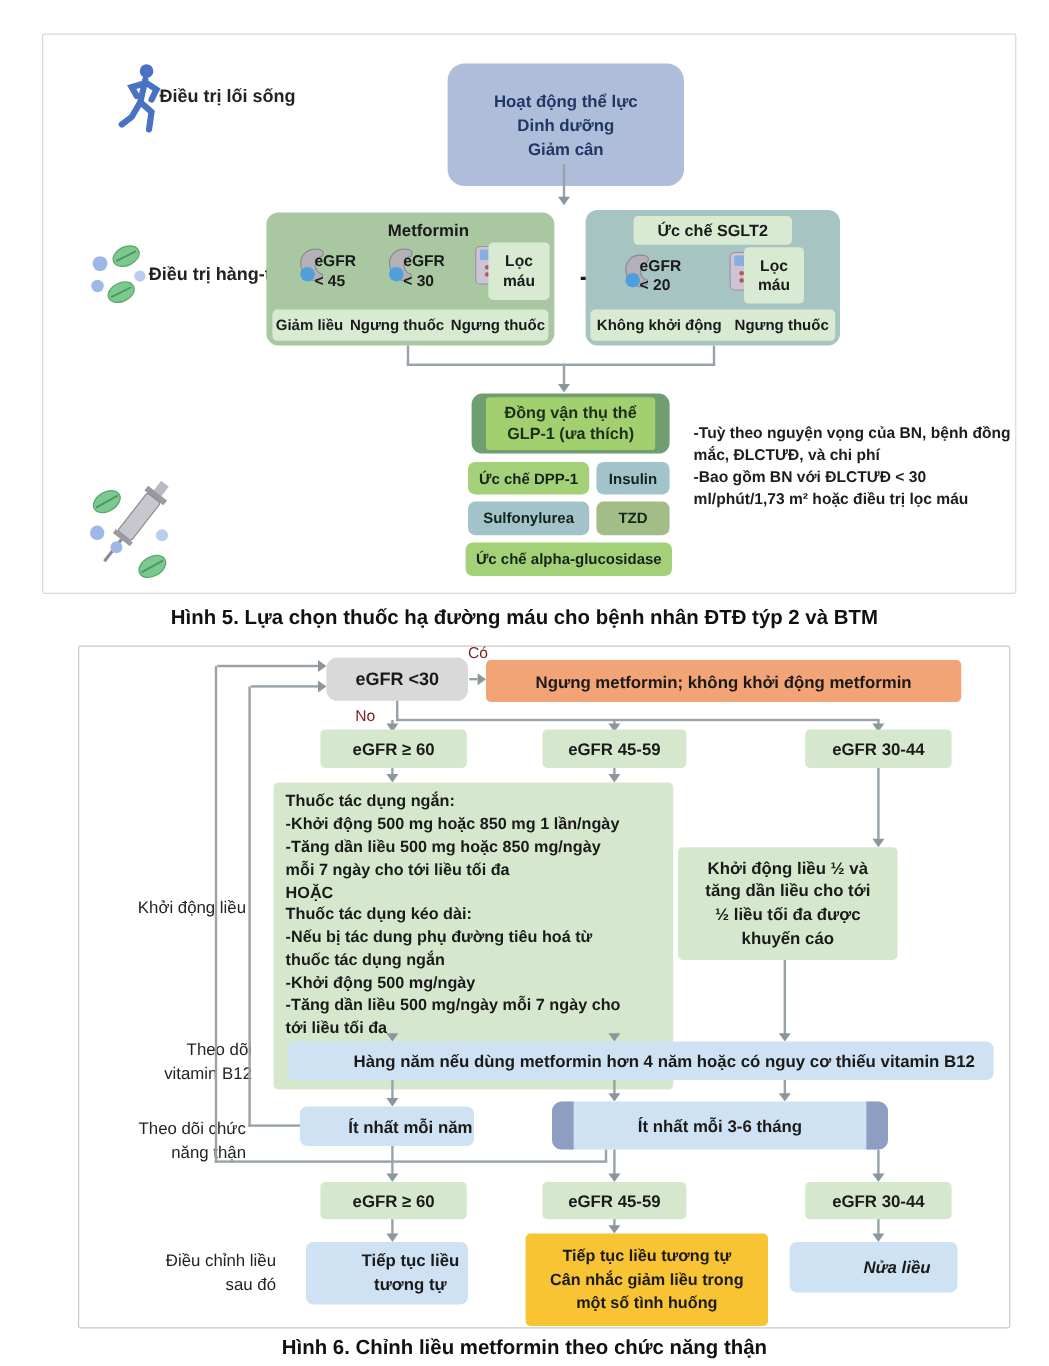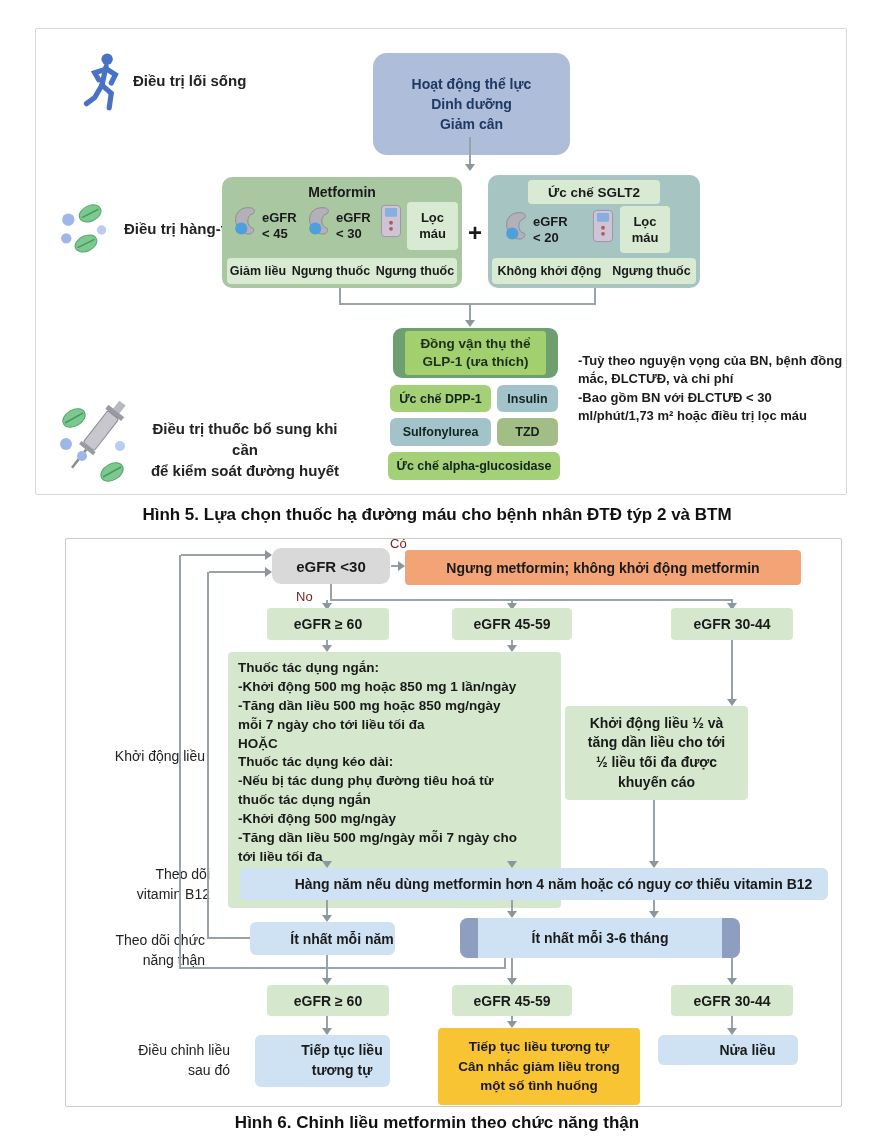--- a/index.html
+++ b/index.html
@@ -1,18 +1,18 @@
 <!DOCTYPE html>
 <html><head>
 <meta charset="utf-8">
 <style>
   html,body{margin:0;padding:0;background:#ffffff;}
   .page{position:relative;width:874px;height:1138px;background:#fff;
         font-family:"Liberation Sans", sans-serif;color:#1a1a1a;overflow:hidden;}
-  .abs{position:absolute;}
+  .abs{position:absolute;padding-left:15px;}
   .pre{white-space:pre-line;}
   .ctr{display:flex;align-items:center;justify-content:center;text-align:center;}
   .frame{position:absolute;border:1px solid #d8d8d8;border-radius:2px;}
   .ln{position:absolute;background:#97a2a9;}
   .ar-d{position:absolute;width:0;height:0;border-left:5px solid transparent;
         border-right:5px solid transparent;border-top:7px solid #8b969d;}
   .ar-r{position:absolute;width:0;height:0;border-top:5px solid transparent;
         border-bottom:5px solid transparent;border-left:7px solid #8b969d;}
   .b{font-weight:bold;}
   .box{position:absolute;box-sizing:border-box;}
@@ -178,22 +178,20 @@
       </g>
       <ellipse cx="18" cy="26" rx="12" ry="8" transform="rotate(-30 18 26)" fill="#7cc98f" stroke="#56a56c"></ellipse>
       <line x1="9" y1="31" x2="27" y2="21" stroke="#4e9660" stroke-width="1.5"></line>
       <ellipse cx="56" cy="80" rx="12" ry="8" transform="rotate(-30 56 80)" fill="#7cc98f" stroke="#56a56c"></ellipse>
       <line x1="47" y1="85" x2="65" y2="75" stroke="#4e9660" stroke-width="1.5"></line>
       <circle cx="10" cy="52" r="6" fill="#9db8e8"></circle>
       <circle cx="26" cy="64" r="5" fill="#9db8e8"></circle>
       <circle cx="64" cy="54" r="5" fill="#b9cdf0"></circle>
     </svg>
   </div>
-  <div class="rowlabel5 pre" style="left:145px;top:418px;width:200px;text-align:center;line-height:1.4;">Điều trị thuốc bổ sung khi cần
-để kiểm soát đường huyết</div>
 
   <div class="caption" style="top:505px;">Hình 5. Lựa chọn thuốc hạ đường máu cho bệnh nhân ĐTĐ týp 2 và BTM</div>
 
   <div class="frame" style="left:65px;top:538px;width:775px;height:567px;border-color:#c9c9c9;"></div>
 
   <div class="box ctr gray-box" style="left:272px;top:548px;width:118px;height:36px;">eGFR &lt;30</div>
   <div class="yn" style="left:390px;top:536px;">Có</div>
   <div class="ln" style="left:391px;top:565px;width:7px;height:2px;"></div>
   <div class="ar-r" style="left:398px;top:561px;"></div>
   <div class="box ctr orange-box" style="left:405px;top:550px;width:396px;height:35px;">Ngưng metformin; không khởi động metformin</div>
@@ -290,16 +288,16 @@
   <div class="ln" style="left:731px;top:1016px;width:2px;height:13px;"></div>
   <div class="ar-d" style="left:727px;top:1028px;"></div>
 
   <div class="leftlabel6 pre" style="left:75px;top:1040px;width:155px;line-height:1.45;">Điều chỉnh liều
 sau đó</div>
   <div class="box ctr lblue pre" style="left:255px;top:1035px;width:135px;height:52px;line-height:1.4;">Tiếp tục liều
 tương tự</div>
   <div class="box ctr yellow pre" style="left:438px;top:1028px;width:202px;height:77px;">Tiếp tục liều tương tự
 Cân nhắc giảm liều trong
 một số tình huống</div>
-  <div class="box ctr lblue" style="left:658px;top:1035px;width:140px;height:30px;">Nửa liều</div>
+  <div class="box ctr lblue" style="left:658px;top:1035px;width:140px;height:42px;font-style:italic;">Nửa liều</div>
 
   <div class="caption" style="top:1113px;">Hình 6. Chỉnh liều metformin theo chức năng thận</div>
 </div>
 
 </body></html>

